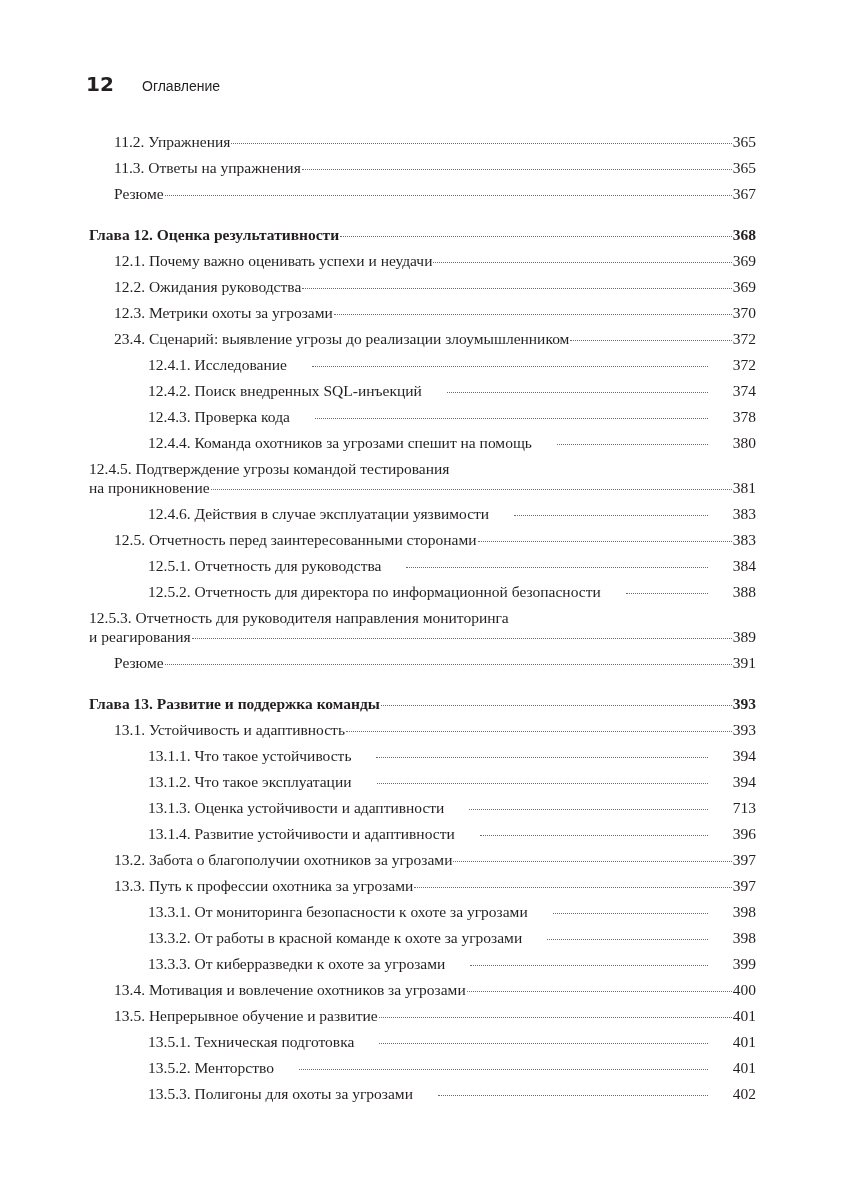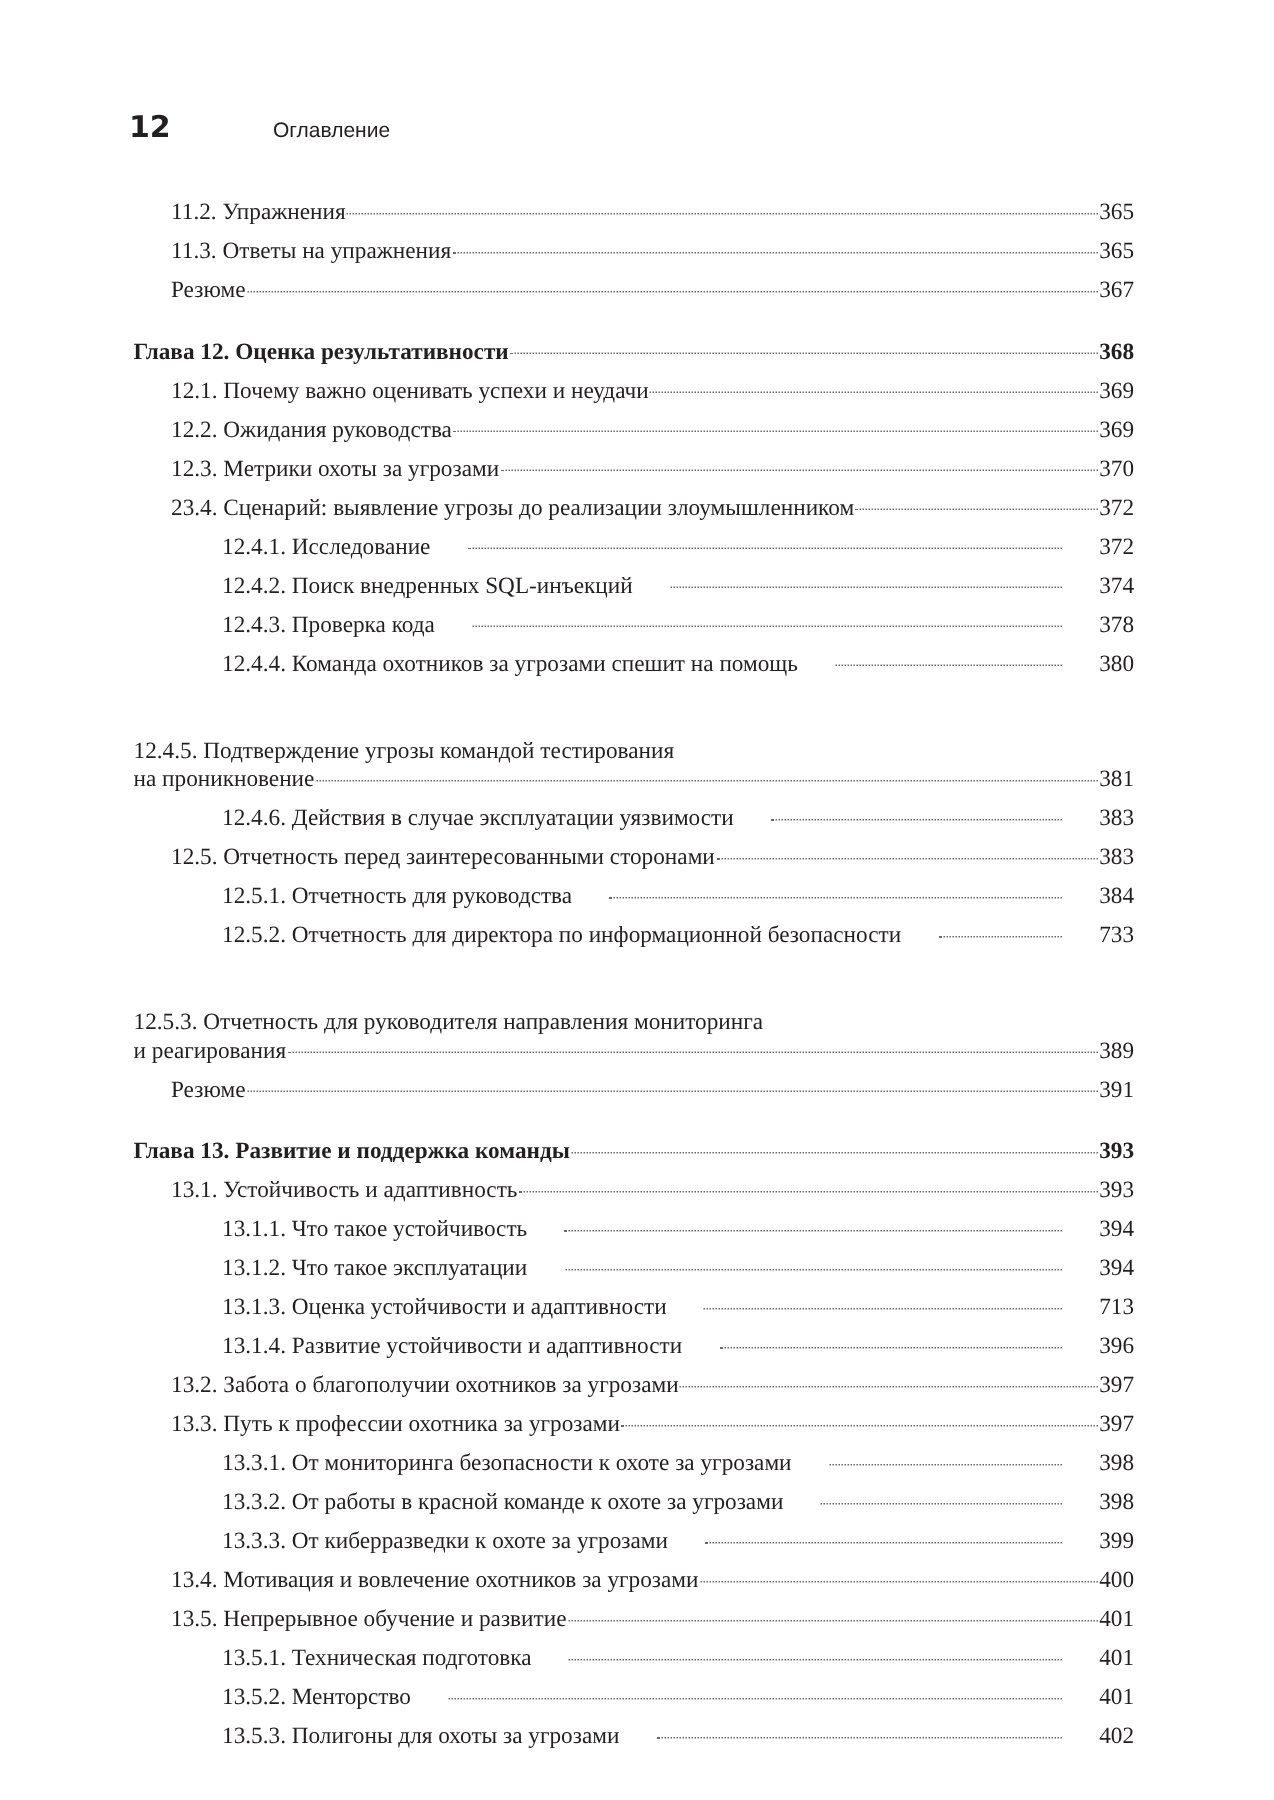--- a/index.html
+++ b/index.html
@@ -1,30 +1,30 @@
 <!DOCTYPE html>
 <html><head>
 <meta charset="utf-8">
 <style>
   html, body { margin: 0; padding: 0; background: #ffffff; }
   body { width: 849px; height: 1200px; position: relative; overflow: hidden; color: #231f20; }
-  .header { position: absolute; left: 86px; top: 72px; display: flex; align-items: baseline; gap: 40px; }
+  .header { position: absolute; left: 86px; top: 72px; display: flex; align-items: baseline; }
   .page-num { font-family: "DejaVu Sans", sans-serif; font-weight: bold; font-size: 20px; width: 56px; }
   .running-title { font-family: "Liberation Sans", sans-serif; font-size: 14px; }
   .toc { position: absolute; left: 89px; top: 128px; width: 667px; font-family: "Liberation Serif", serif; font-size: 15.5px; }
   .entry { display: flex; align-items: baseline; line-height: 19px; padding: 3.5px 0; }
   .entry .title { white-space: nowrap; }
   .entry .leader { flex: 1; border-bottom: 1.4px dotted #6a6a6a; margin: 0 1px; transform: translateY(-3px); min-width: 8px; }
   .entry .page { white-space: nowrap; }
   .lvl0 { padding-left: 0; }
   .lvl1 { padding-left: 25px; }
   .lvl2 { padding-left: 59px; gap: 24px; }
   .chapter { font-weight: bold; margin-top: 15px; }
   .entry.chapter .page { font-weight: bold; }
-  .wrap { display: block; padding: 3.5px 0; margin-top: 32px; }
+  .wrap { display: block; padding: 3.5px 0; }
   .wrap .first-line { display: block; line-height: 19px; }
   .wrap .second { display: flex; align-items: baseline; line-height: 19px; }
   .wrap .second .leader { flex: 1; border-bottom: 1.4px dotted #6a6a6a; margin: 0 1px; transform: translateY(-3px); }
 </style>
 </head>
 <body>
 
 <div class="header">
   <span class="page-num">12</span>
   <span class="running-title">Оглавление</span>
@@ -113,21 +113,21 @@
       <span class="page">383</span>
     </div>
   <div class="entry lvl2">
       <span class="title">12.5.1. Отчетность для руководства</span>
       <span class="leader"></span>
       <span class="page">384</span>
     </div>
   <div class="entry lvl2">
       <span class="title">12.5.2. Отчетность для директора по информационной безопасности</span>
       <span class="leader"></span>
-      <span class="page">733</span>
+      <span class="page">388</span>
     </div>
   <div class="wrap lvl2">
     <span class="first-line">12.5.3. Отчетность для руководителя направления мониторинга</span>
     <div class="second">
         <span class="title">и реагирования</span>
         <span class="leader"></span>
         <span class="page">389</span>
       </div>
   </div>
   <div class="entry lvl1">

